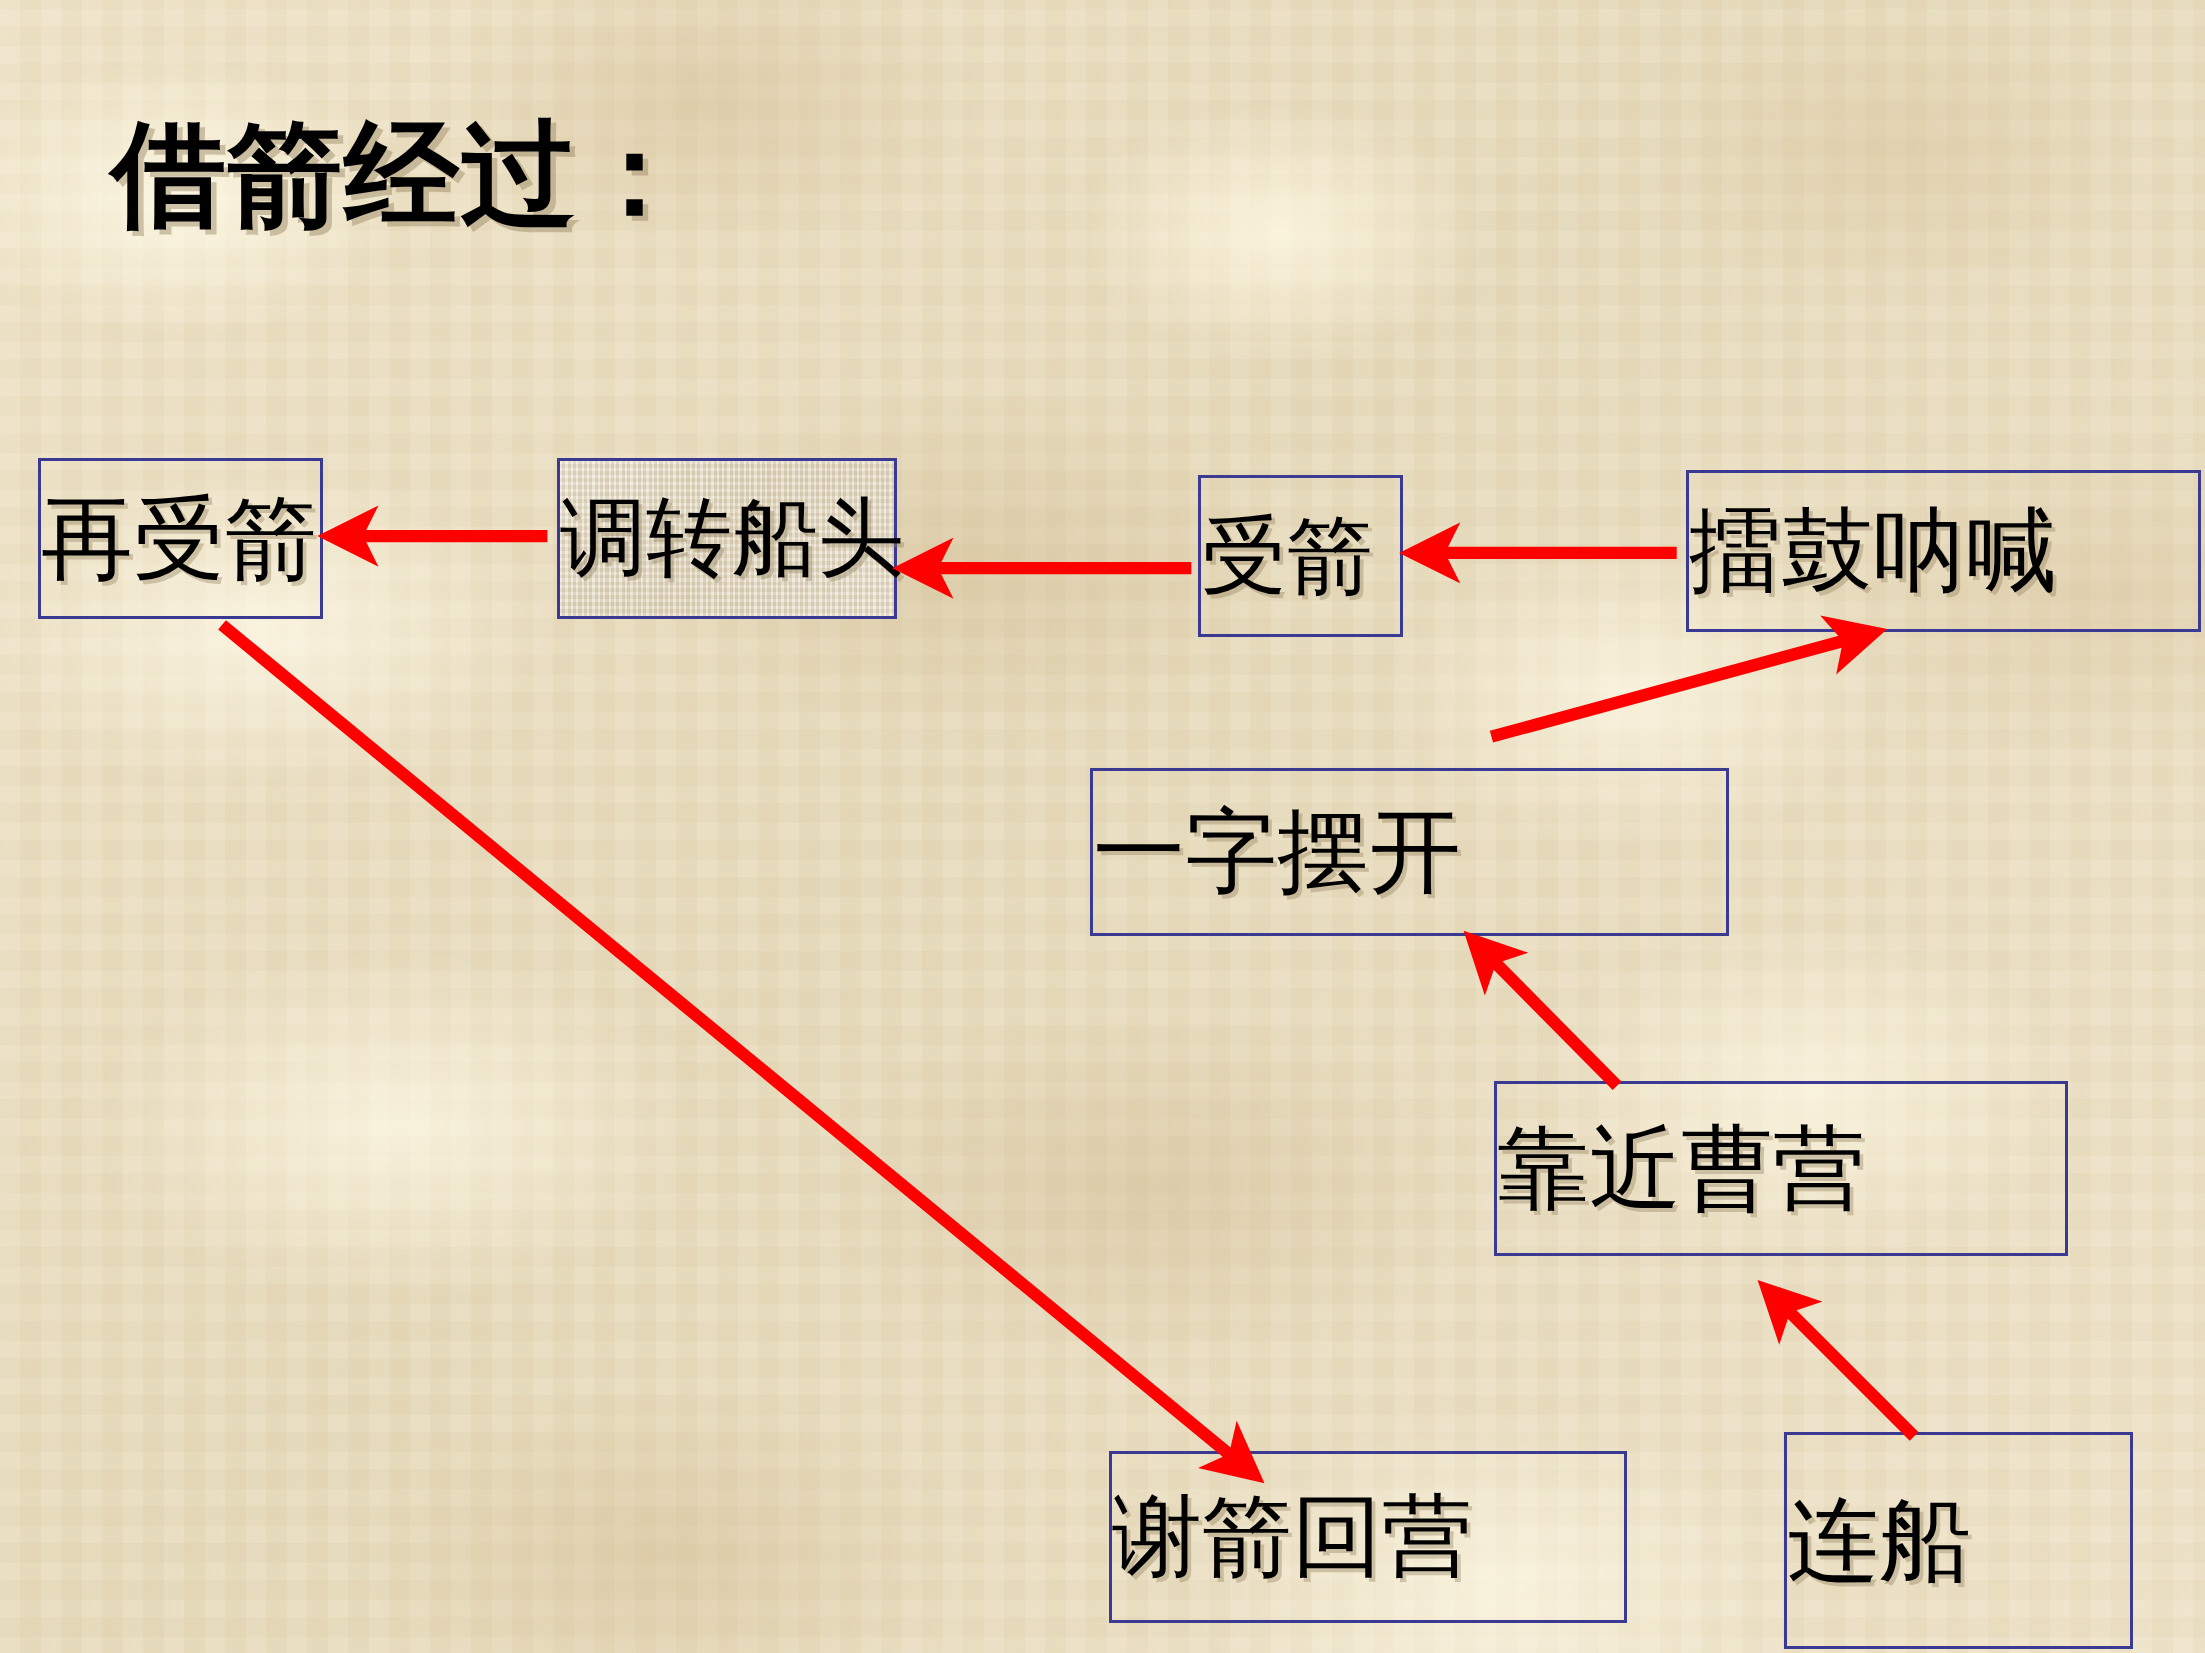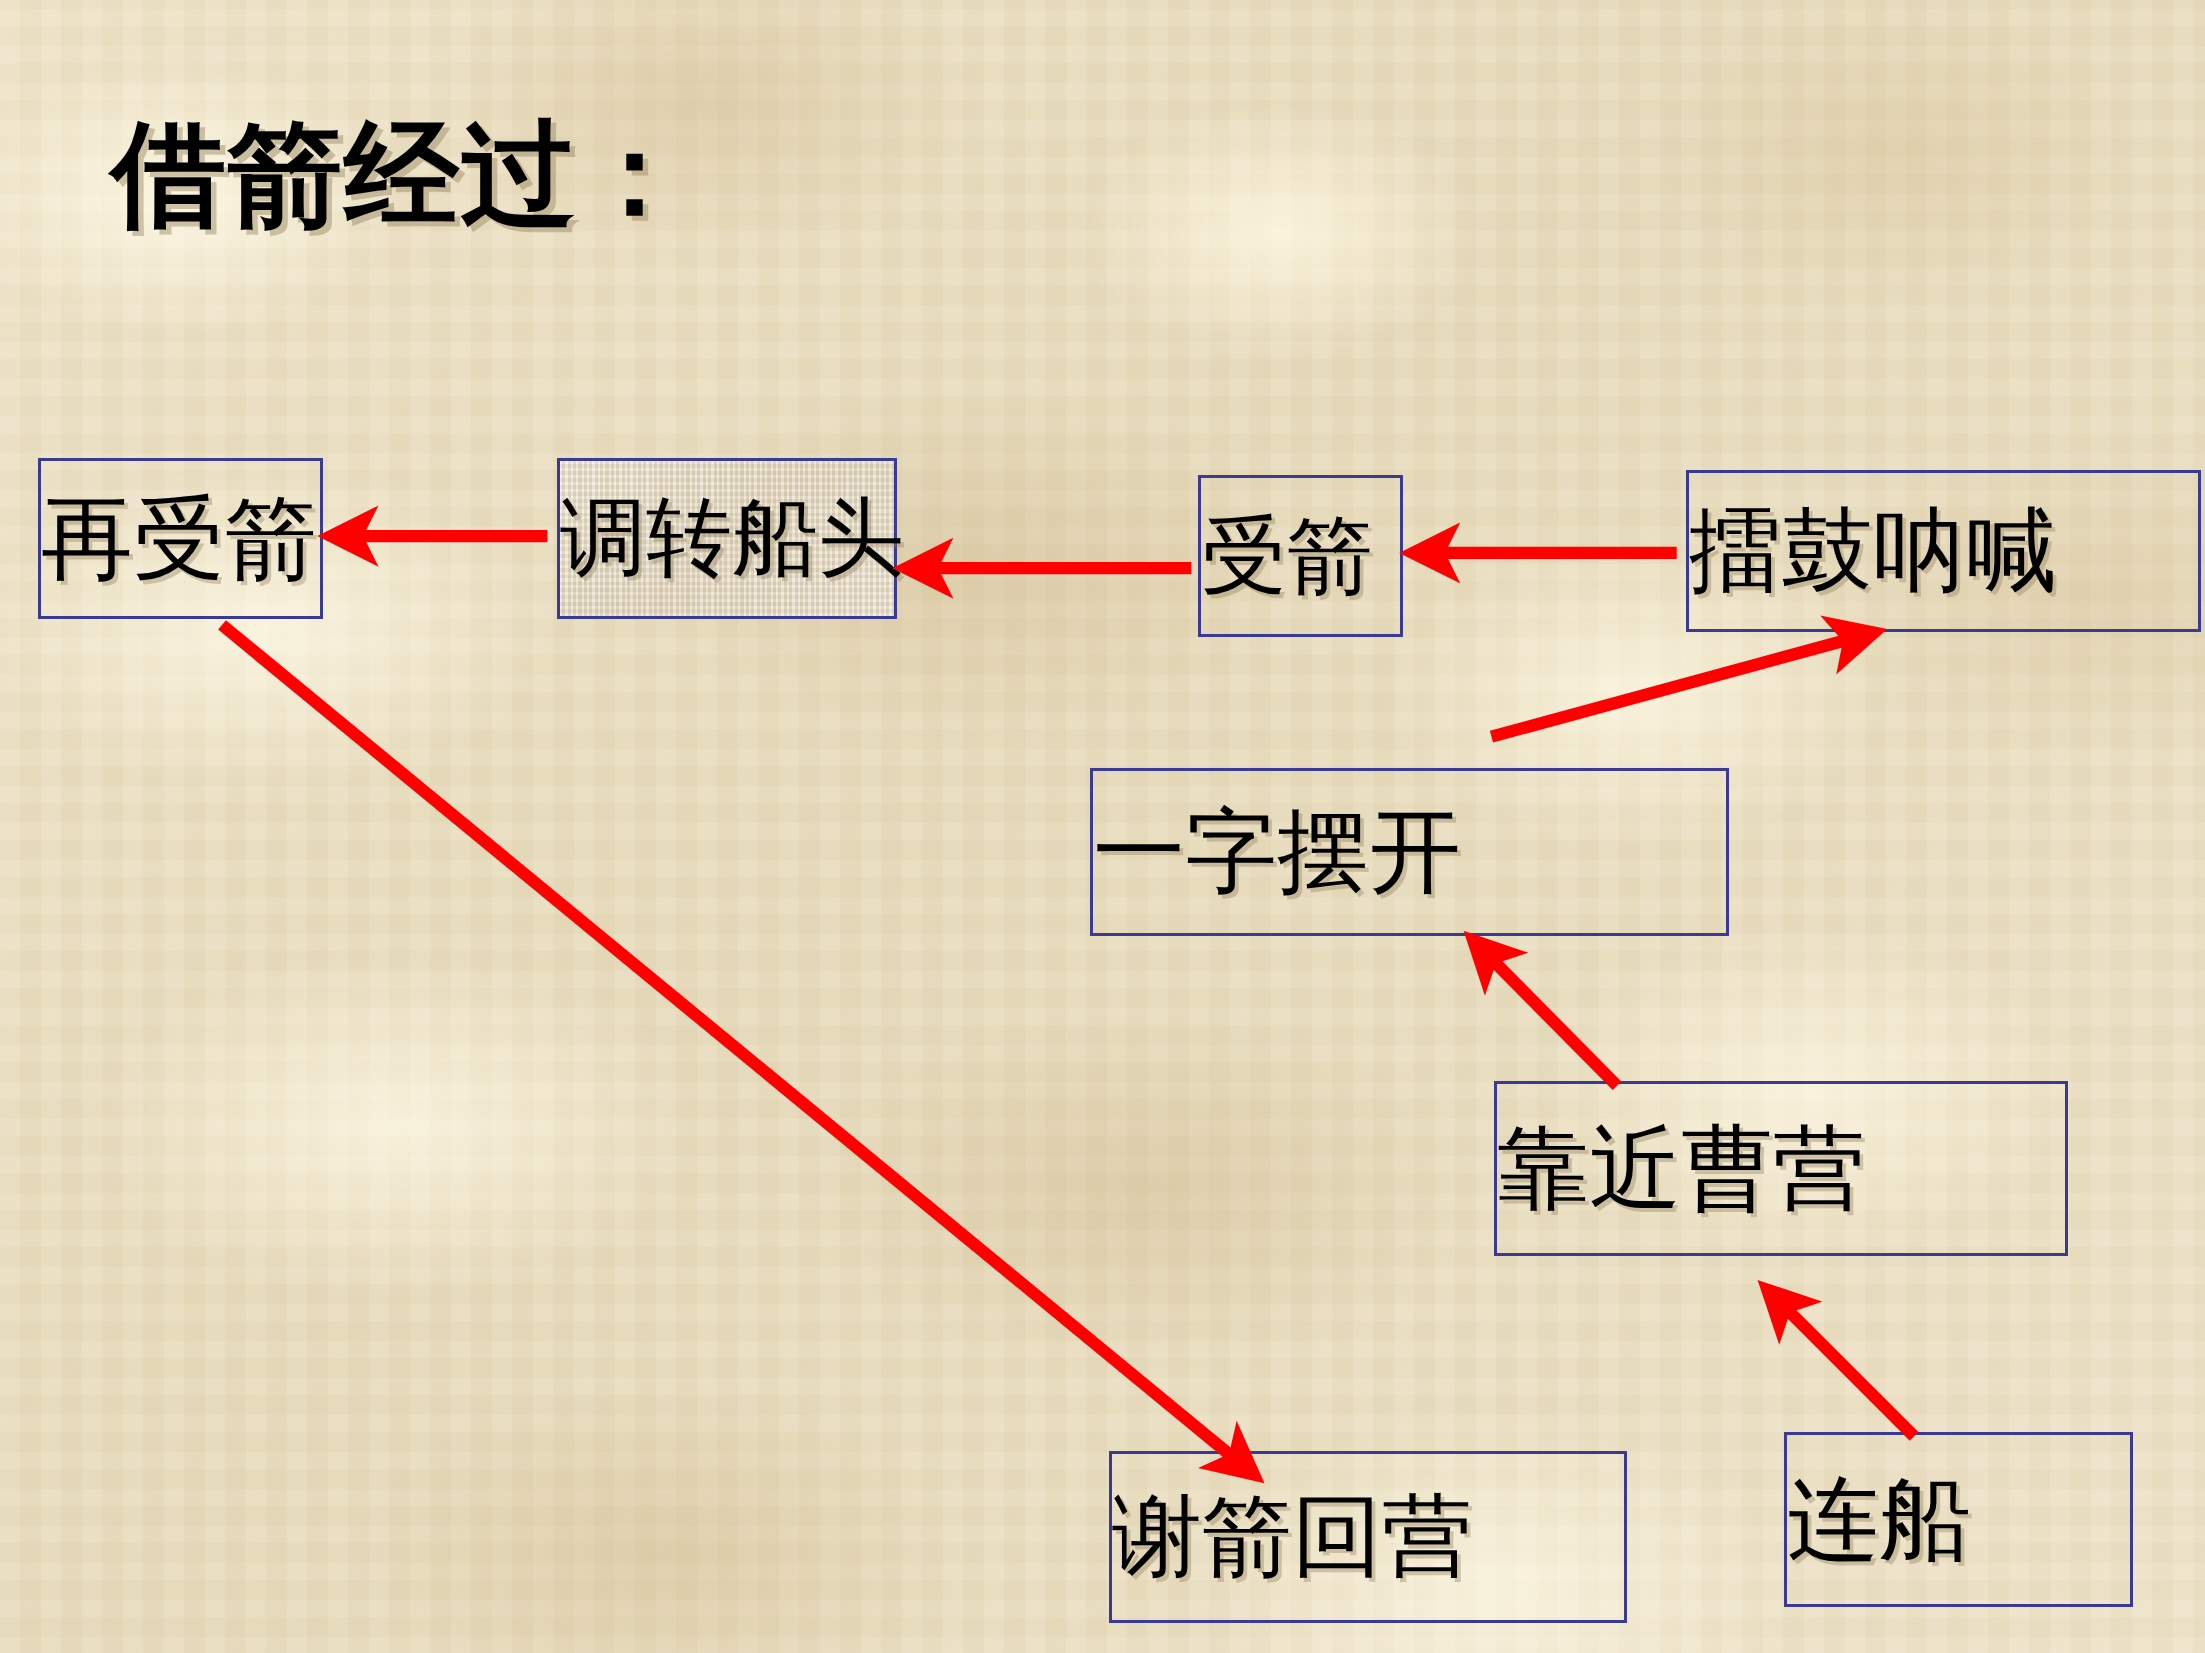--- a/index.html
+++ b/index.html
@@ -113,21 +113,21 @@
       </div>
       <div class="node" style="left: 1090px; top: 768px; width: 639px; height: 168px; font-size: 92px; border-color: rgb(58, 58, 146);">
         <span>一字摆开</span>
       </div>
       <div class="node" style="left: 1494px; top: 1081px; width: 574px; height: 175px; font-size: 92px; border-color: rgb(58, 58, 146);">
         <span>靠近曹营</span>
       </div>
       <div class="node" style="left: 1097px; top: 1451px; width: 518px; height: 172px; font-size: 90px; border-color: rgb(58, 58, 146); margin-left: 12px;">
         <span>谢箭回营</span>
       </div>
-      <div class="node" style="left: 1784px; top: 1432px; width: 349px; height: 175px; font-size: 92px; border-color: rgb(58, 58, 146);">
+      <div class="node" style="left: 1784px; top: 1432px; width: 349px; height: 217px; font-size: 92px; border-color: rgb(58, 58, 146);">
         <span>连船</span>
       </div>
     </div>
 
   <svg id="arrows" viewBox="0 0 2880 2160" xmlns="http://www.w3.org/2000/svg">
     <defs>
       <marker id="ah" markerWidth="5" markerHeight="5" refX="3.9" refY="2.5" orient="auto" markerUnits="strokeWidth">
         <path d="M0,0 L5,2.5 L0,5 L1.25,2.5 z" fill="#ff0000"></path>
       </marker>
     </defs>

